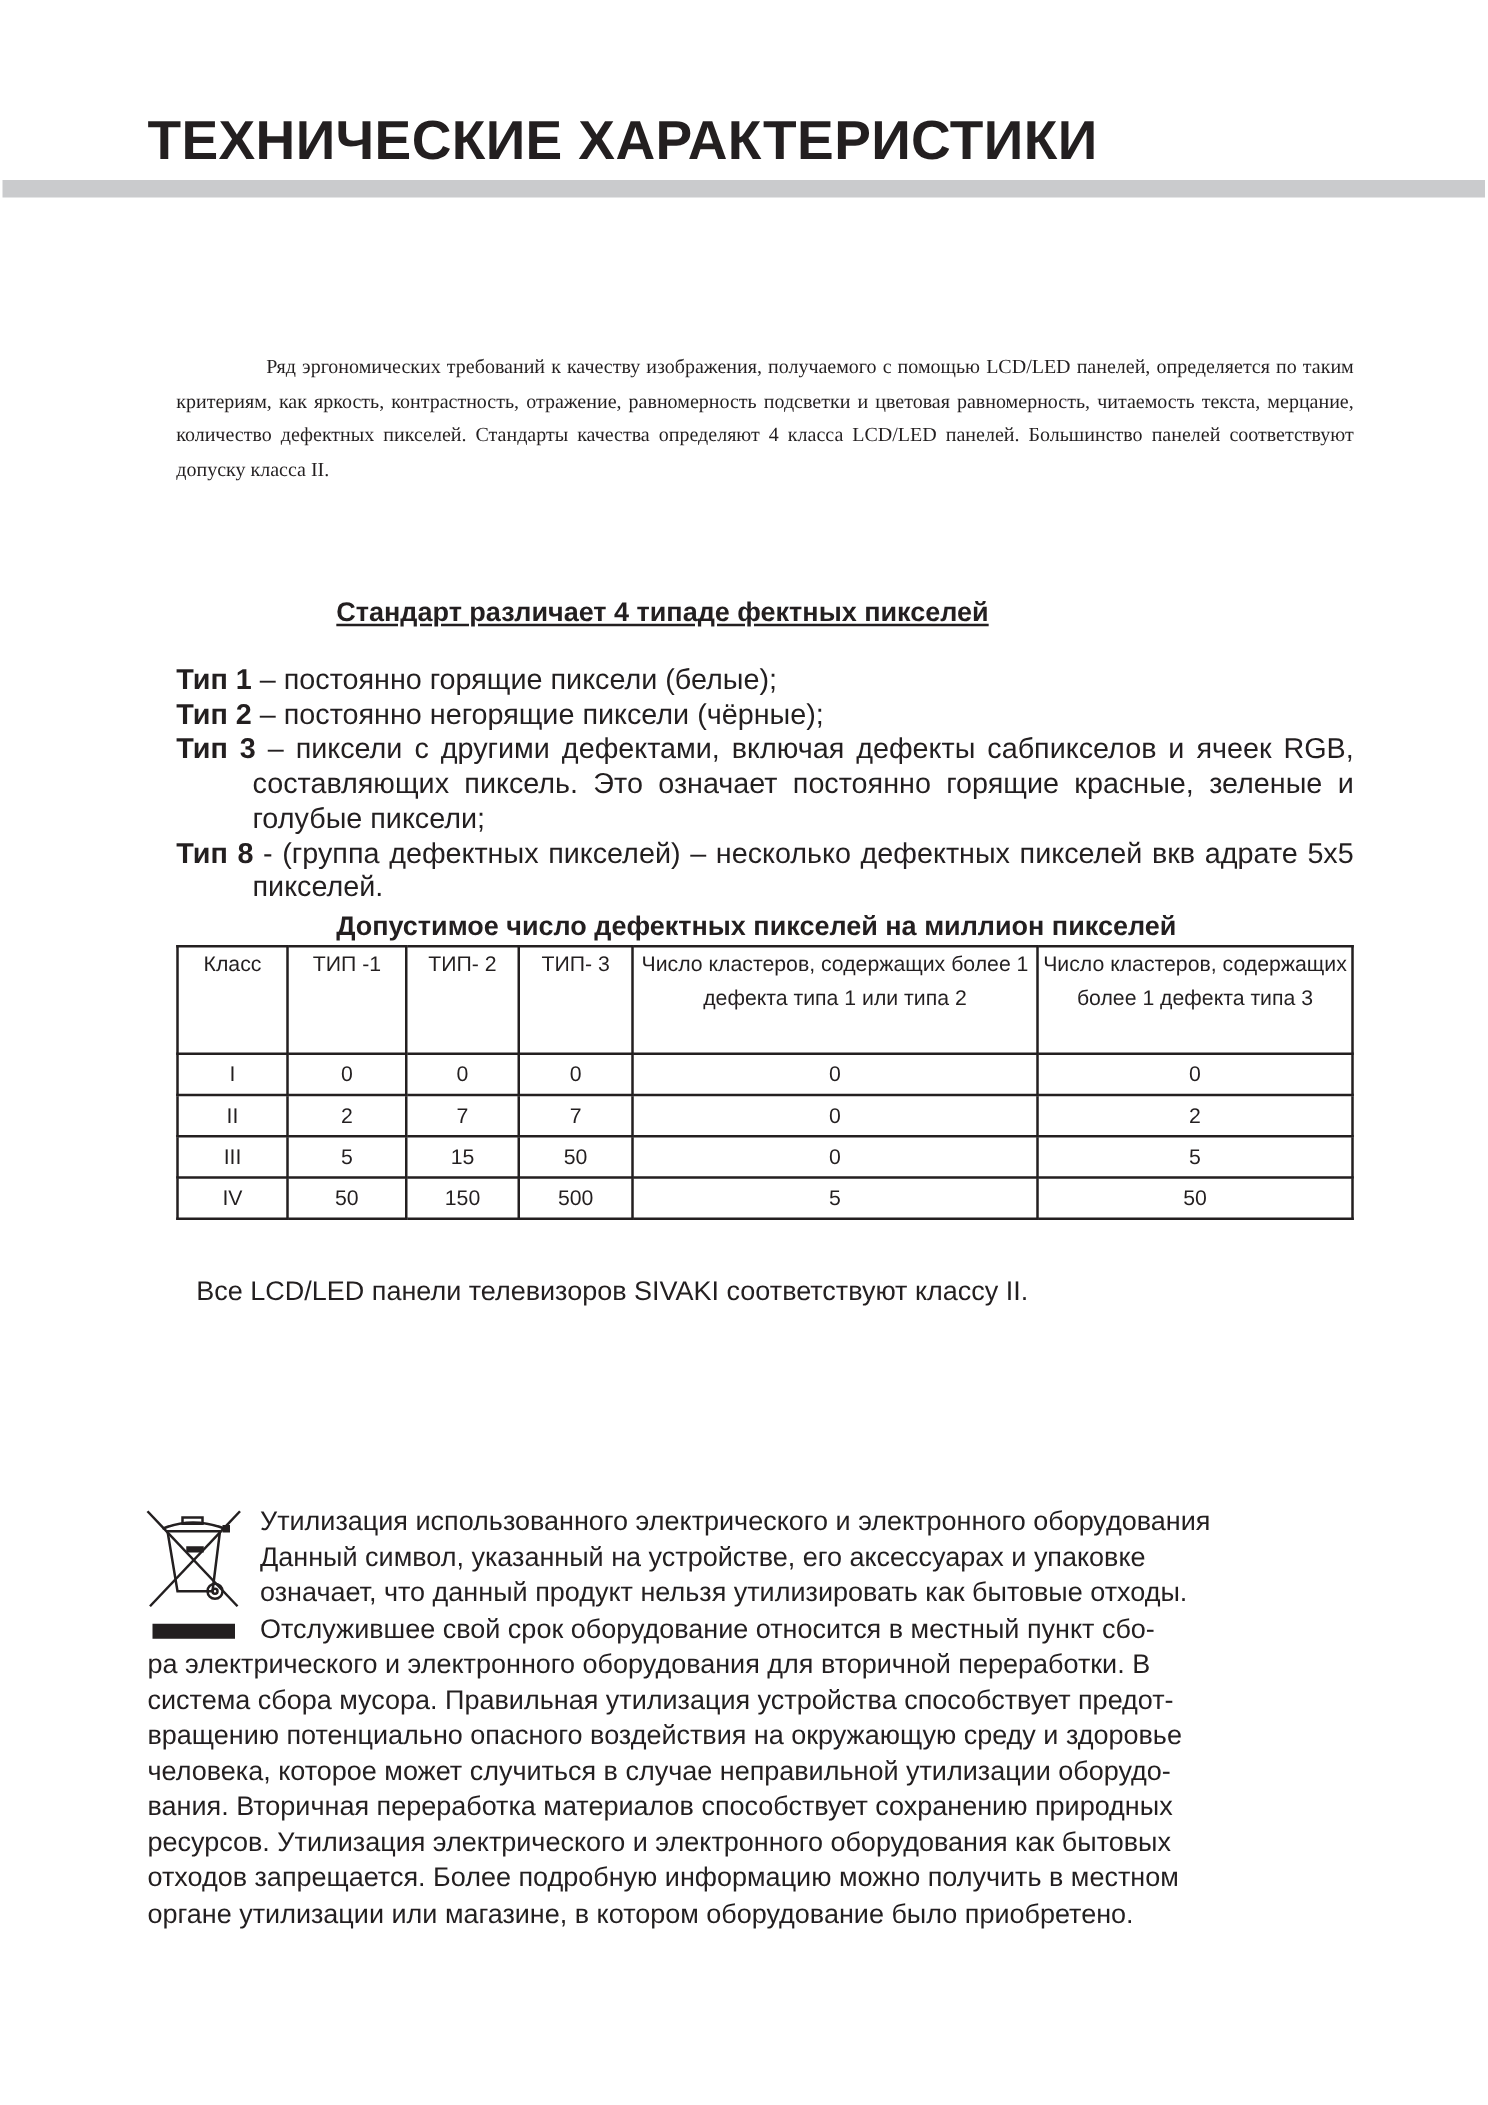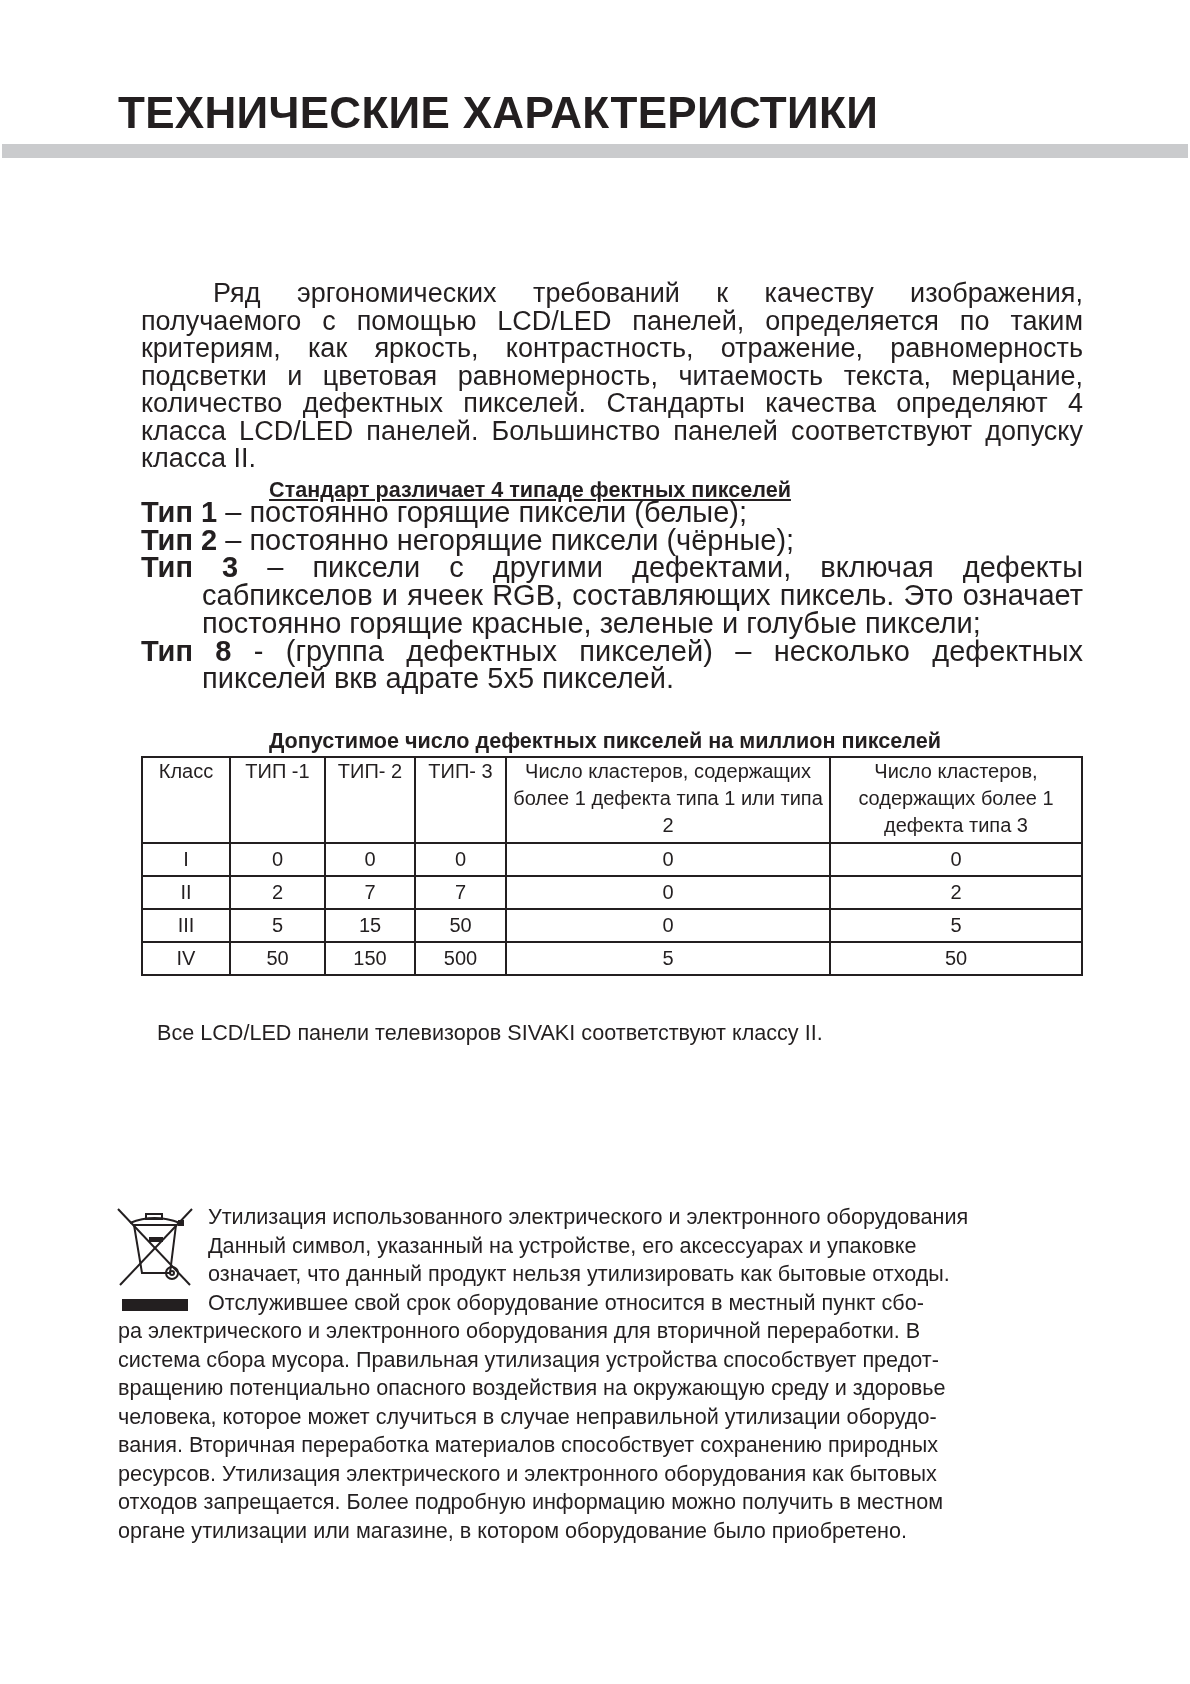--- a/index.html
+++ b/index.html
@@ -3,34 +3,34 @@
 <meta charset="utf-8">
 <style>
   html, body { margin: 0; padding: 0; background: #ffffff; }
   body { width: 1190px; height: 1684px; position: relative; overflow: hidden;
          font-family: "Liberation Sans", "DejaVu Sans", sans-serif; color: #231f20; }
   .abs { position: absolute; }
   #title { left: 118px; top: 88px; font-size: 44px; font-weight: bold; letter-spacing: 0.3px;
            margin: 0; line-height: 50px; white-space: nowrap; }
   #title-bar { left: 2px; top: 144px; width: 1186px; height: 14px; background: #cacbcd; }
 
-  #intro { left: 141px; top: 280px; width: 942px; font-size: 27px; line-height: 27.5px;
-           text-align: justify; margin: 0; }
+  #intro { left: 141px; top: 280px; width: 942px; font-size: 16px; line-height: 27.5px;
+           text-align: justify; margin: 0; font-family: Liberation Serif, serif; }
   #intro .indent { display: inline-block; width: 72px; }
 
   #types-heading { left: 0; top: 476px; width: 1036px; text-align: center; font-size: 21.6px;
                    font-weight: bold; text-decoration: underline; margin: 0; line-height: 27px; padding-left: 24px; box-sizing: border-box; }
-  #types-list { left: 141px; top: 499px; width: 942px; margin: 0; padding: 0; list-style: none;
-                font-size: 29px; line-height: 27.7px; }
+  #types-list { left: 141px; top: 530px; width: 942px; margin: 0; padding: 0; list-style: none;
+                font-size: 23px; line-height: 27.7px; }
   #types-list li { text-align: justify; padding-left: 61px; text-indent: -61px; }
   #types-list li b { font-weight: bold; }
 
   #table-title { left: 0; top: 728px; width: 1190px; text-align: center; font-size: 21.6px;
                  font-weight: bold; margin: 0; line-height: 26px; padding-left: 20px; box-sizing: border-box; }
-  #defect-table { left: 141px; top: 756px; border-collapse: collapse; font-size: 20px; }
+  #defect-table { left: 141px; top: 756px; border-collapse: collapse; font-size: 17px; }
   #defect-table th, #defect-table td { border: 2px solid #231f20; text-align: center;
                  font-weight: normal; padding: 0 3px; line-height: 27px; }
   #defect-table th { vertical-align: top; height: 84px; }
   #defect-table td { height: 31px; }
 
   #conformance { left: 141px; top: 1003px; font-size: 21.6px; margin: 16px; line-height: 27px; }
 
   #weee-icon { left: 116px; top: 1207px; width: 78px; height: 80px; }
   #weee-bar { left: 122px; top: 1299px; width: 66px; height: 12px; background: #231f20; }
   #weee-text { left: 118px; top: 1203px; width: 1000px; font-size: 21.6px; line-height: 28.5px; margin: 0; }

